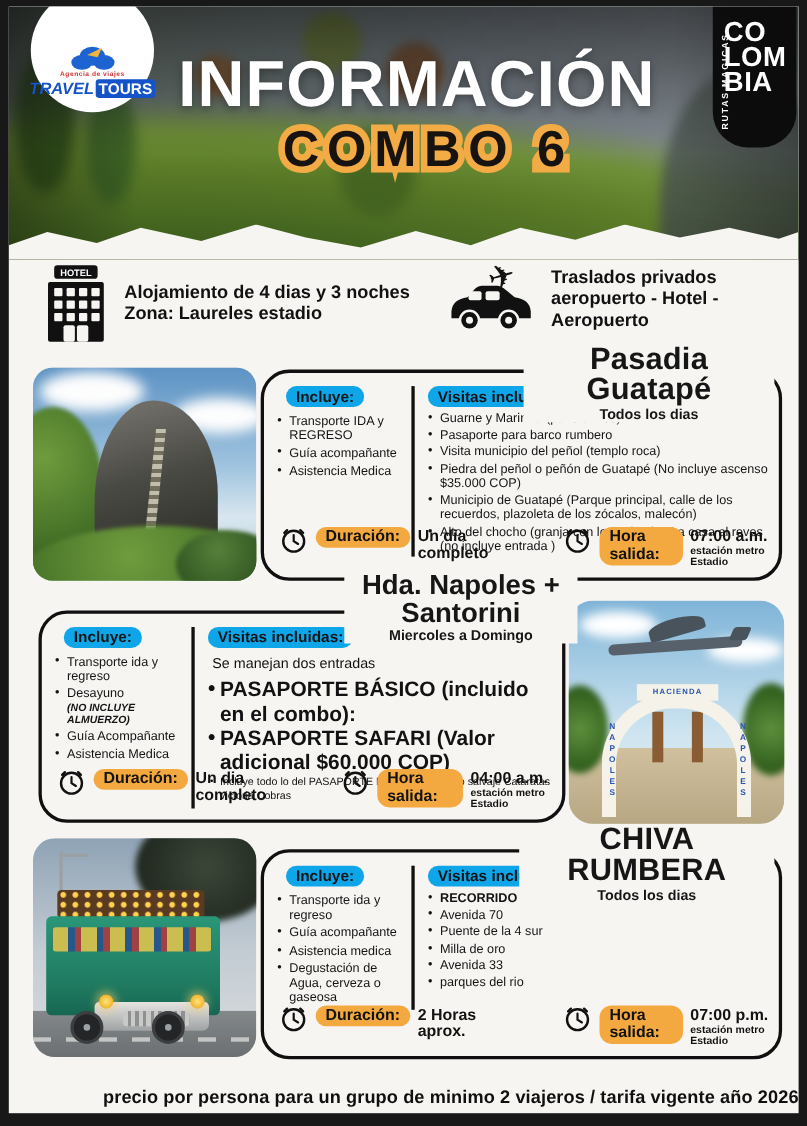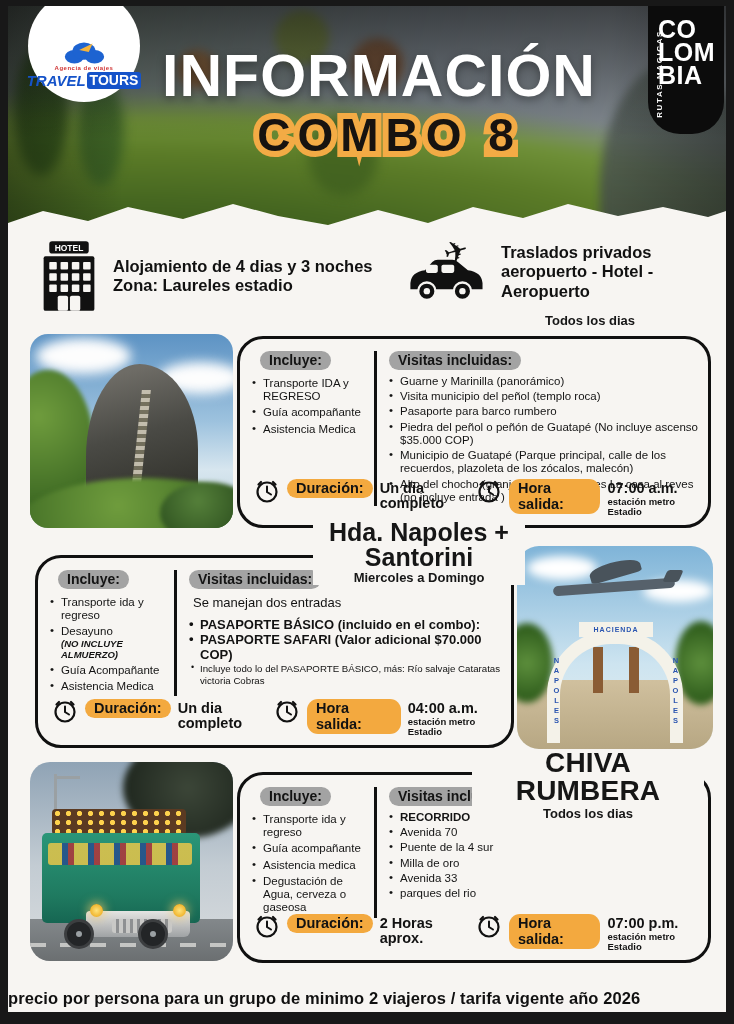--- a/index.html
+++ b/index.html
@@ -72,40 +72,40 @@
   .sec-title { position:absolute; text-align:center; font-weight:800; color:#161616;
     background:#f7f5f2; padding:0 6px; z-index:3; }
   .sec-title .t1 { font-size:28px; line-height:1; letter-spacing:.2px; }
   .sec-title .t1b { font-size:25px; line-height:.98; }
   .sec-title .sch { font-size:13px; font-weight:800; margin-top:1px; }
   .photo { position:absolute; overflow:hidden; }
 
   .cols { display:flex; padding:12px 8px 0 8px; }
   .col-l { flex:none; padding:0 4px 0 4px; }
   .col-r { flex:1; border-left:3px solid #101010; padding-left:12px; min-height:96px; }
-  .pill { display:inline-block; background:#a3a3a3; border-radius:11px; padding:1px 9px 2px;
+  .pill { display:inline-block; background:#0ea5e9; border-radius:11px; padding:1px 9px 2px;
     font-weight:800; font-size:14px; color:#141414; }
   .pill-indent { margin-left:8px; }
   ul.blist { list-style:none; margin:7px 0 0; padding:0; font-size:11.5px; line-height:1.15; color:#141414; }
   ul.blist li { position:relative; padding-left:11px; margin-bottom:3px; }
   ul.blist li::before { content:"•"; position:absolute; left:0; top:-1px; }
   ul.tight { margin-top:5px; } ul.tight li { margin-bottom:2px; }
   .note { font-size:9.5px; font-weight:800;font-style:italic; }
   .b { font-weight:800; }
 
-  .brow { position:absolute; left:14px; right:8px; bottom:8px; display:flex; align-items:flex-start; }
+  .brow { position:absolute; left:14px; right:8px; bottom:8px; display:flex; align-items:flex-start;gap:36px; }
   .bgroup { display:flex; align-items:flex-start; gap:7px; }
   .bg1 { width:222px; flex:none; }
   .bpill { background:#F3A93F; border-radius:11px; padding:1px 9px 2px; font-weight:800; font-size:14.5px; }
   .bval { font-weight:800; font-size:14.5px; padding-top:2px; line-height:1.05; }
   .bnote { font-size:9.5px; font-weight:800; margin-top:1px; }
   .clock { flex:none; margin-top:-1px; }
 
   .visitas-intro { font-size:13px; margin:6px 0 7px 4px; }
-  .pass-title { position:relative; font-weight:800; font-size:13px; padding-left:11px; }
+  .pass-title { position:relative; font-weight:800; font-size:19px; padding-left:11px; }
   .pass-title::before { content:"•"; position:absolute; left:0; top:-1px; }
   .pass-detail { position:relative; font-size:9.7px; line-height:1.2; padding-left:11px; margin:1px 0 6px; }
   .pass-detail::before { content:"•"; position:absolute; left:2px; top:-1px; font-size:9px; }
   .pd2::before { content:"•"; }
 
   
   #photo-guatape { left:22px; top:328px; width:203px; height:194px; border-radius:18px; }
   .g-sky { position:absolute; inset:0; background:linear-gradient(180deg,#5d93c4,#9dc2de 45%,#d7e6ef 70%,#b9cdd8); }
   .g-cloud { position:absolute; background:#fdfdfd; border-radius:50%; filter:blur(6px); }
   .gc1 { left:6px; top:4px; width:95px; height:36px; }
@@ -186,40 +186,40 @@
   
   #box1 { left:229px; top:330px; width:474px; height:192px; }
   #title1 { left:468px; top:306px; width:228px; }
   #box2 { left:27px; top:549px; width:479px; height:193px; }
   #title2 { left:305px; top:514px; width:212px; }
   #box3 { left:229px; top:766px; width:474px; height:191px; }
   #title3 { left:464px; top:743px; width:232px; }
   .w-l1 { width:126px; } .w-l2 { width:128px; }
 
   
-  .footer { position:absolute; left:0; right:0; top:983px; text-align:left; font-weight:700;
+  .footer { position:absolute; left:0; right:0; top:983px; text-align:right; font-weight:700;
     font-size:16.5px; color:#101010; letter-spacing:.1px; }
 </style>
 </head>
 <body>
 
 <div class="page">
 
   <div class="hero">
     <div class="hero-art"></div>
     <div class="blob tree1"></div>
     <div class="blob tree2"></div>
     <div class="blob tree3"></div>
     <div class="patches"></div>
     <div class="hero-rock"></div>
     <div class="hero-shade"></div>
 
     <div class="hero-title">INFORMACIÓN</div>
     <div class="hero-combo">
-      <span class="outline-text" data-text="COMBO 2">COMBO 8</span>
+      <span class="outline-text" data-text="COMBO 2">COMBO 6</span>
     </div>
     <div class="torn"></div>
   </div>
 
   <div class="logo">
     <svg width="46" height="26" viewBox="0 0 48 26">
       <ellipse cx="14" cy="18" rx="10" ry="7" fill="#1d63d1"></ellipse>
       <ellipse cx="24" cy="12" rx="12" ry="9" fill="#1d63d1"></ellipse>
       <ellipse cx="35" cy="18" rx="10" ry="7" fill="#1d63d1"></ellipse>
       <path d="M19 11 L33 4 L29 13 Z" fill="#f4b33c"></path>
@@ -291,39 +291,40 @@
       <div class="g-cloud gc1"></div>
       <div class="g-cloud gc2"></div>
     <div class="g-green ggl"></div>
       <div class="g-rock"></div>
       <div class="g-stairs"></div>
     <div class="g-green ggb"></div>
       <div class="g-green ggr"></div>
   </div>
 
   <div class="sec-title" id="title1">
+    <div class="t1">Pasadia Guatapé</div>
     <div class="sch">Todos los dias</div>
   </div>
 
   <div class="sec-box" id="box1">
     <div class="cols">
       <div class="col-l w-l1">
         <span class="pill pill-indent">Incluye:</span>
         <ul class="blist">
             <li>Transporte IDA y REGRESO</li>
             <li>Guía acompañante</li>
             <li>Asistencia Medica</li>
           </ul>
       </div>
       <div class="col-r">
         <span class="pill">Visitas incluidas:</span>
         <ul class="blist tight">
             <li>Guarne y Marinilla (panorámico)</li>
+            <li>Pasaporte para barco rumbero</li>
             <li>Visita municipio del peñol (templo roca)</li>
-            <li>Pasaporte para barco rumbero</li>
             <li>Piedra del peñol o peñón de Guatapé (No incluye ascenso $35.000 COP)</li>
             <li>Municipio de Guatapé (Parque principal, calle de los recuerdos, plazoleta de los zócalos, malecón)</li>
             <li>Alto del chocho (granja con los animales La casa al reves (no incluye entrada )</li>
           </ul>
       </div>
     </div>
     <div class="brow">
       <div class="bgroup bg1">
         <svg class="clock" width="26" height="26" viewBox="0 0 26 26">
           <circle cx="13" cy="14" r="9.5" fill="none" stroke="#111" stroke-width="2.2"></circle>
@@ -362,21 +363,21 @@
             <li><span>Transporte ida y regreso</span></li>
             <li><span>Desayuno</span><div class="note">(NO INCLUYE ALMUERZO)</div></li>
             <li><span>Guía Acompañante</span></li>
             <li><span>Asistencia Medica</span></li>
           </ul>
       </div>
       <div class="col-r">
         <span class="pill">Visitas incluidas:</span>
         <div class="visitas-intro">Se manejan dos entradas</div>
         <div class="pass-title">PASAPORTE BÁSICO (incluido en el combo):</div>
-        <div class="pass-title">PASAPORTE SAFARI  (Valor adicional $70.000 COP)</div>
+        <div class="pass-title">PASAPORTE SAFARI  (Valor adicional $60.000 COP)</div>
         <div class="pass-detail pd2">Incluye todo lo del PASAPORTE BÁSICO, más: Río salvaje Cataratas victoria Cobras</div>
       </div>
     </div>
     <div class="brow">
       <div class="bgroup bg1">
         <svg class="clock" width="26" height="26" viewBox="0 0 26 26">
           <circle cx="13" cy="14" r="9.5" fill="none" stroke="#111" stroke-width="2.2"></circle>
           <path d="M13 8.5V14l4 2.5" fill="none" stroke="#111" stroke-width="2" stroke-linecap="round"></path>
           <path d="M4.5 6.5 7 4 M21.5 6.5 19 4" stroke="#111" stroke-width="2.2" stroke-linecap="round"></path>
         </svg>

